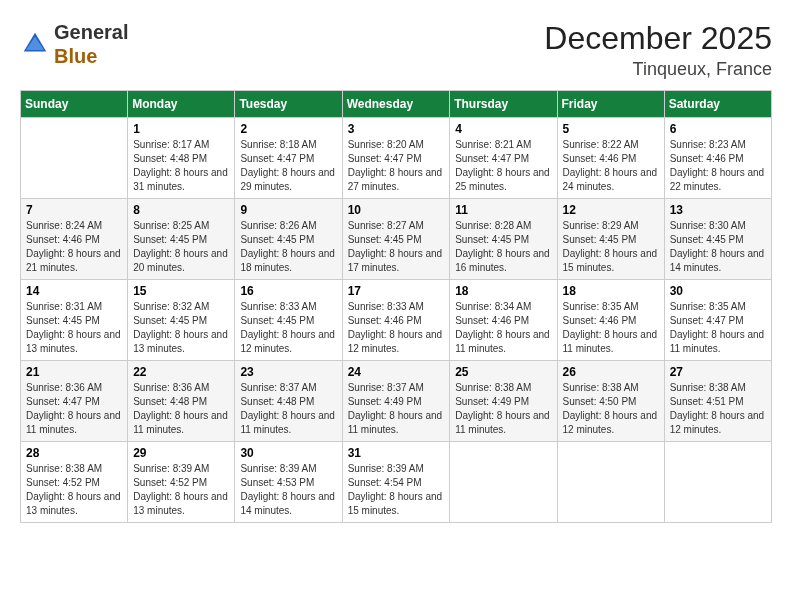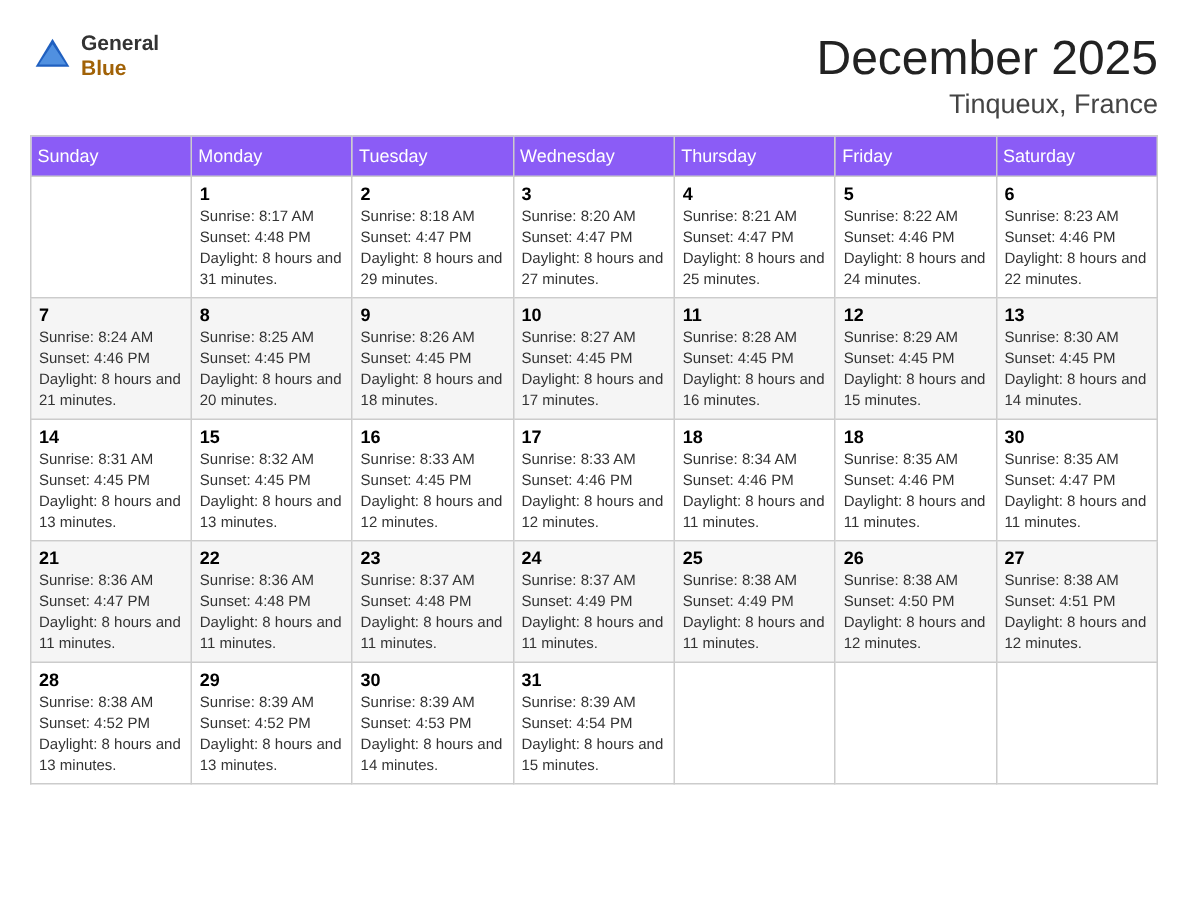--- a/index.html
+++ b/index.html
@@ -14,21 +14,21 @@
       display: flex;
       justify-content: space-between;
       align-items: flex-start;
       margin-bottom: 10px;
     }
     .logo {
       display: flex;
       align-items: center;
     }
     .logo-text {
-      font-size: 14px;
+      font-size: 20px;
       font-weight: bold;
       line-height: 1.2;
     }
     .logo-general { color: #333; }
     .logo-blue { color: #a16207; }
     .logo-icon {
       width: 30px;
       height: 30px;
       margin-right: 4px;
     }
@@ -44,26 +44,26 @@
       font-size: 18px;
       color: #444;
       margin-top: 2px;
     }
     .calendar {
       width: 100%;
       border-collapse: collapse;
       font-size: 11px;
     }
     .calendar th {
-      background-color: #8b5cf6;
+      background-color: #15803d;
       color: #fff;
       padding: 6px 4px;
       text-align: left;
       font-size: 12px;
-      font-weight: normal;
+      font-weight: bold;
       border: 1px solid #ccc;
     }
     .calendar td {
       border: 1px solid #ccc;
       vertical-align: top;
       padding: 4px 5px;
       width: 108px;
       min-height: 80px;
       background: #fff;
     }

